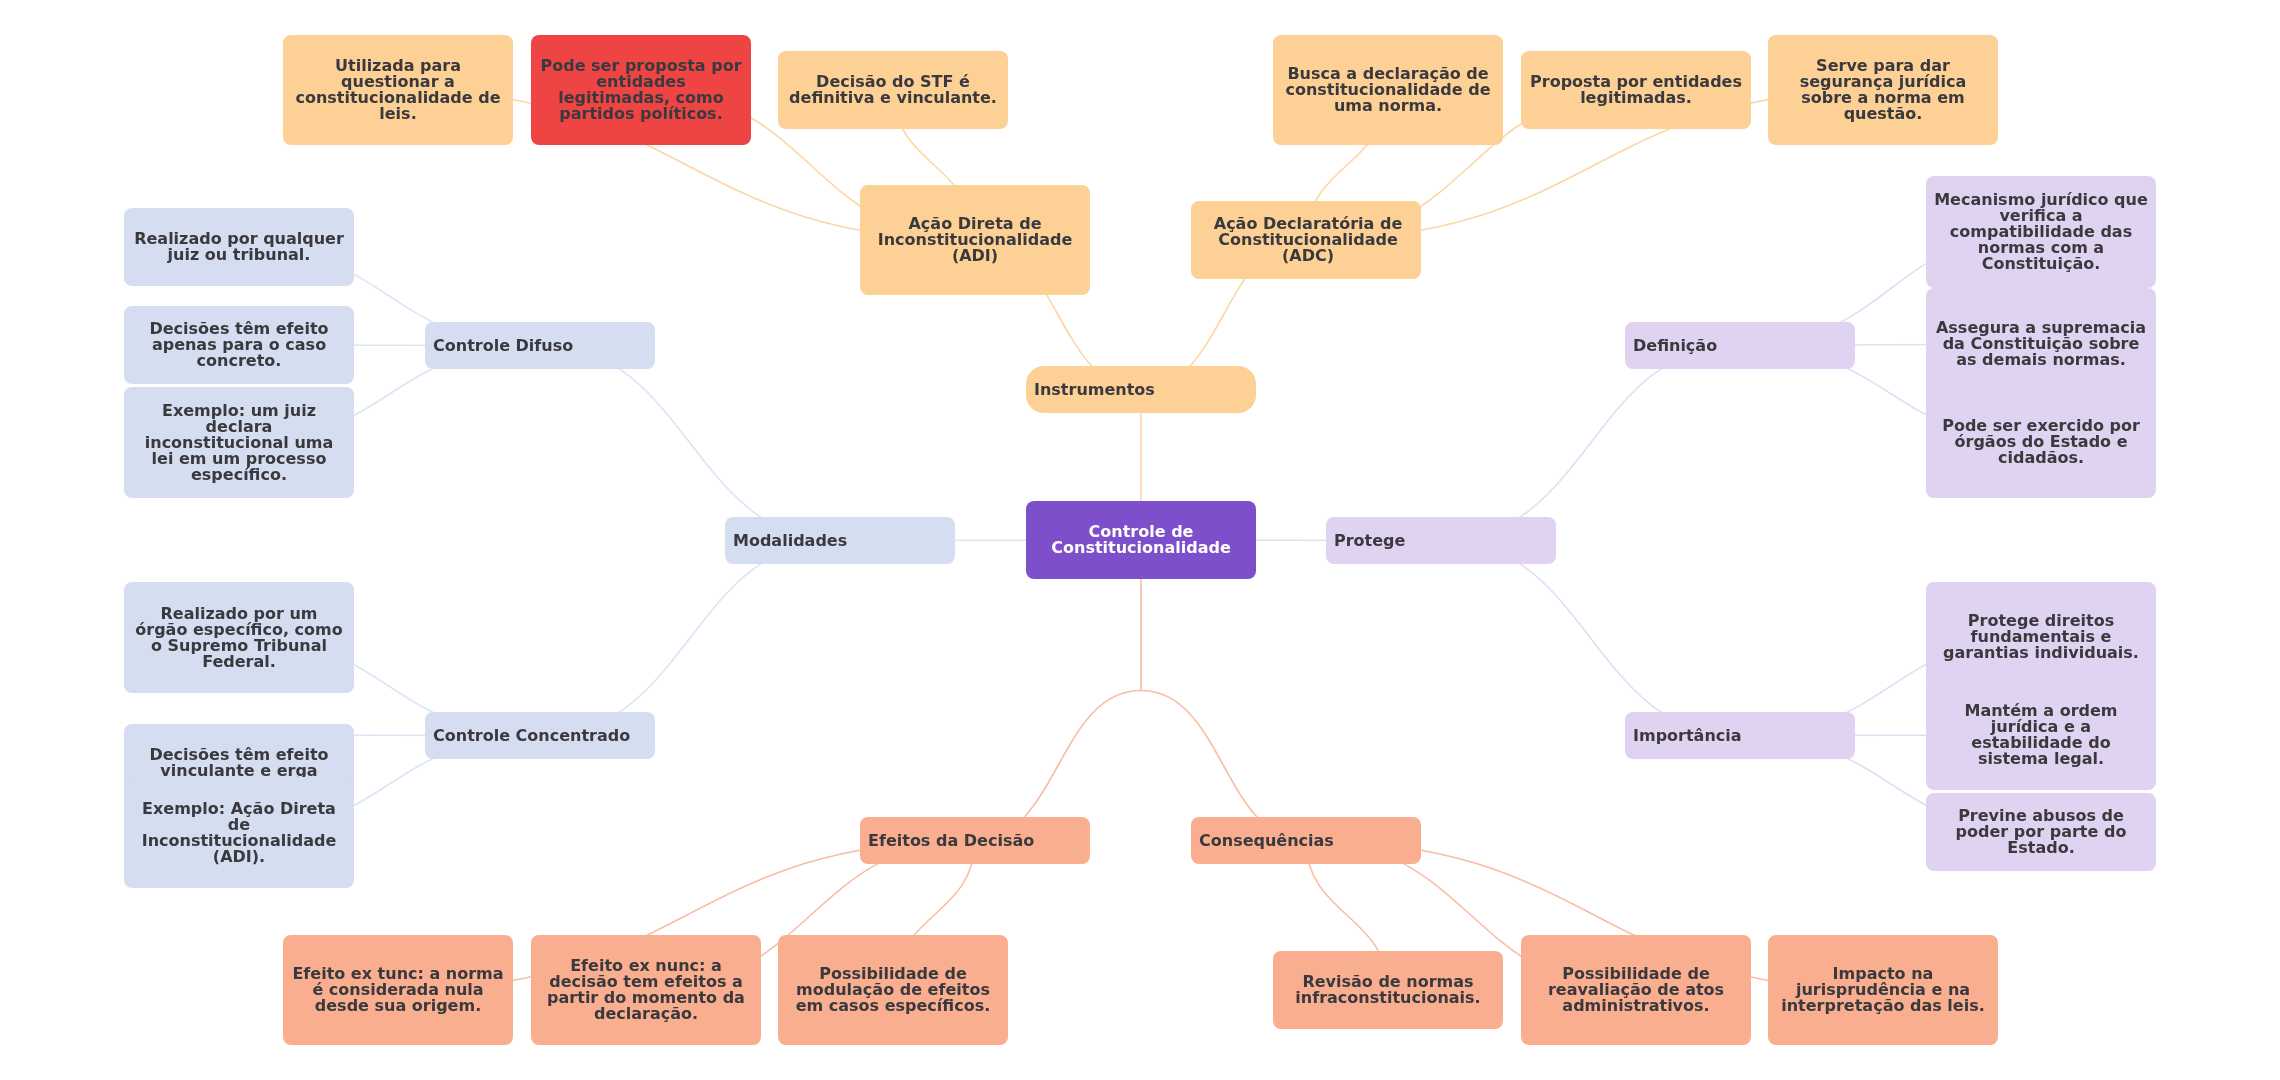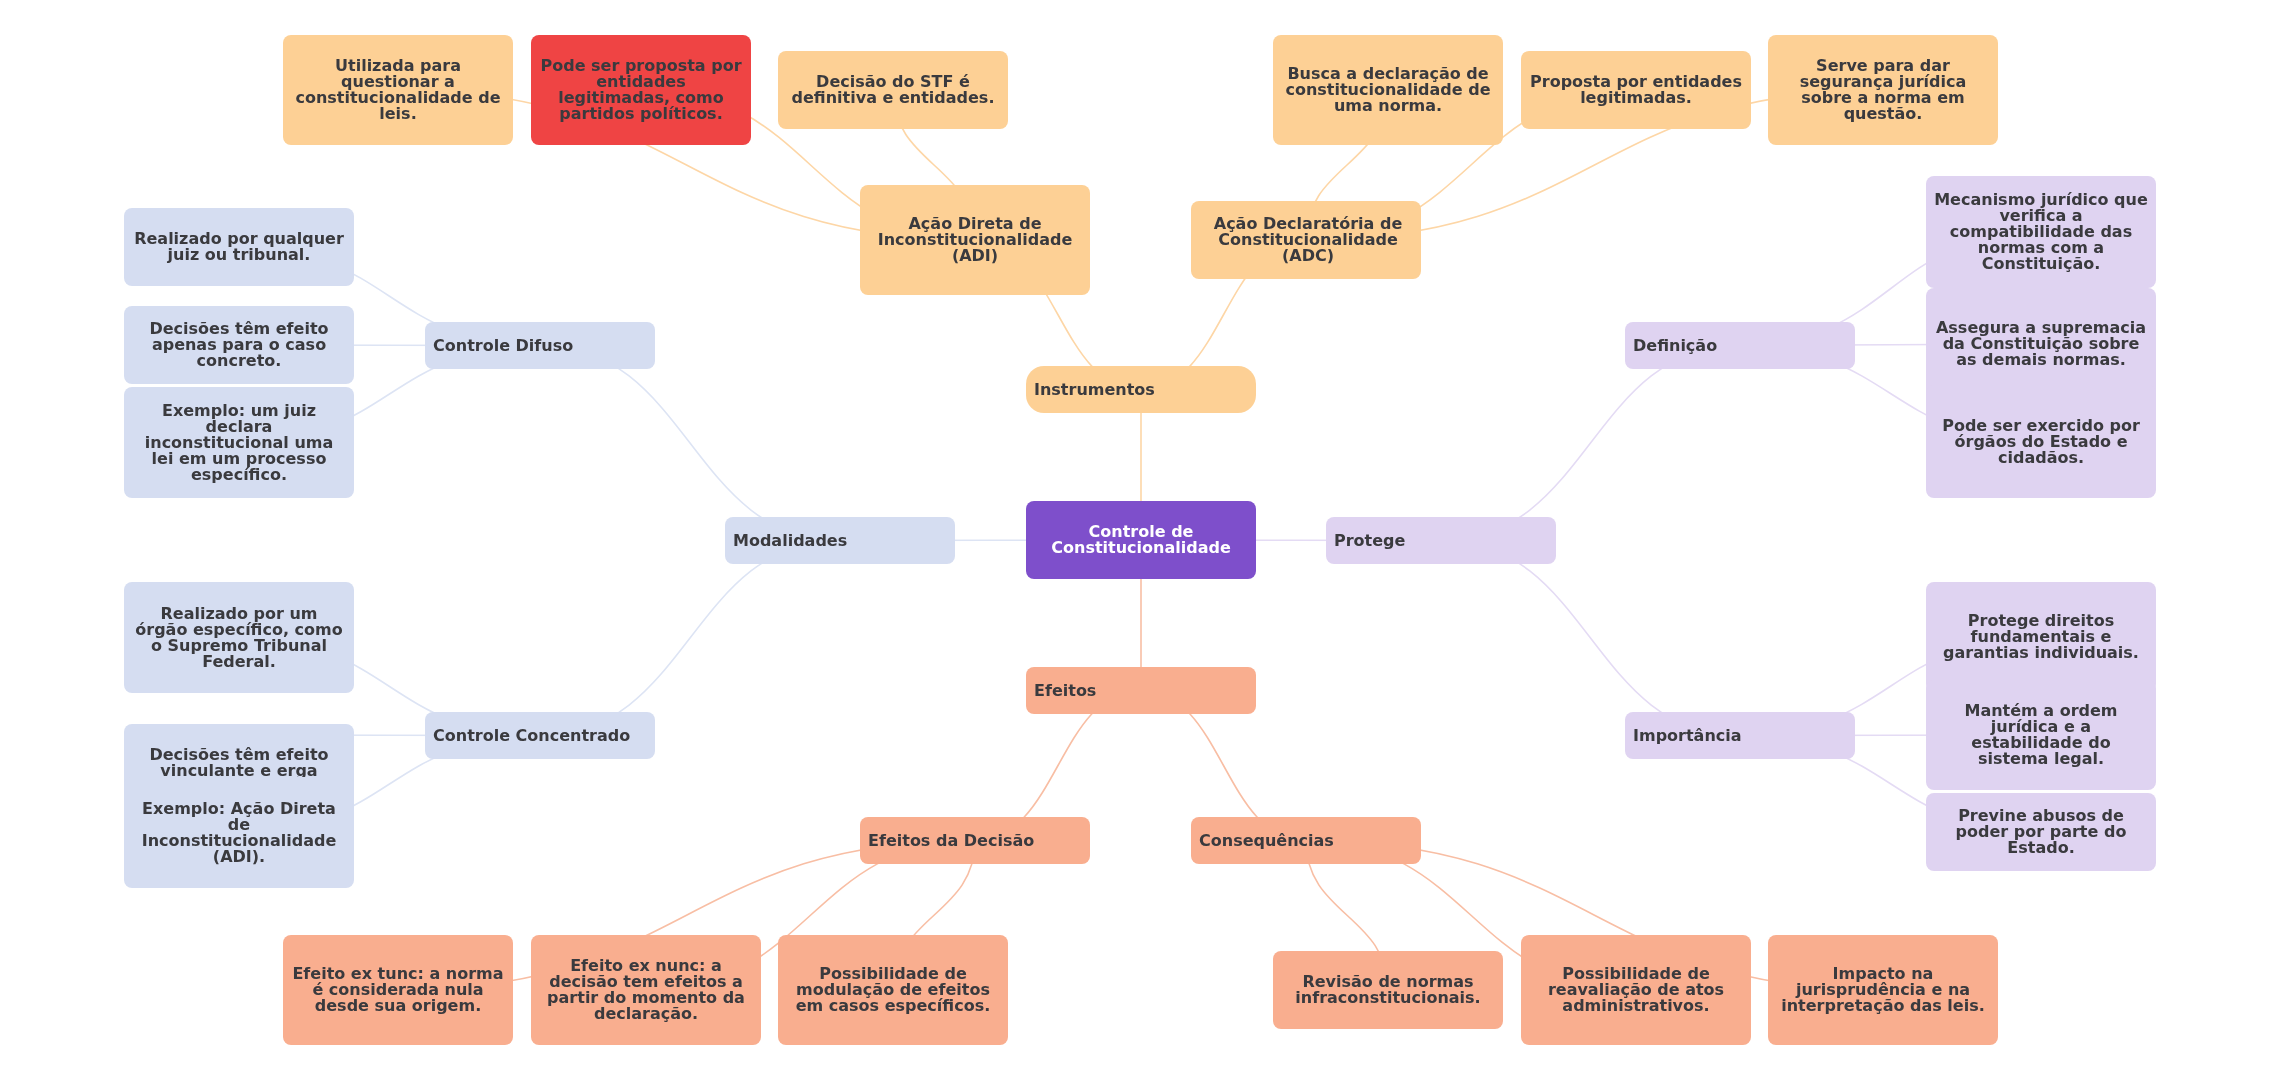--- a/index.html
+++ b/index.html
@@ -67,21 +67,21 @@
   <div class="node" id="n-adi" style="left: 860px; top: 185px; width: 230px; height: 110px; background: rgb(253, 208, 149);">
     <span>Ação Direta de Inconstitucionalidade (ADI)</span>
   </div>
   <div class="node" id="n-adi-0" style="left: 283px; top: 35px; width: 230px; height: 110px; background: rgb(253, 208, 149);">
     <span>Utilizada para questionar a constitucionalidade de leis.</span>
   </div>
   <div class="node" id="n-adi-1" style="left: 531px; top: 35px; width: 220px; height: 110px; background: #ef4444;">
     <span>Pode ser proposta por entidades legitimadas, como partidos políticos.</span>
   </div>
   <div class="node" id="n-adi-2" style="left: 778px; top: 51px; width: 230px; height: 78px; background: rgb(253, 208, 149);">
-    <span>Decisão do STF é definitiva e entidades.</span>
+    <span>Decisão do STF é definitiva e vinculante.</span>
   </div>
   <div class="node" id="n-adc" style="left: 1191px; top: 201px; width: 230px; height: 78px; background: rgb(253, 208, 149); padding-left: 12px;">
     <span>Ação Declaratória de Constitucionalidade (ADC)</span>
   </div>
   <div class="node" id="n-adc-0" style="left: 1273px; top: 35px; width: 230px; height: 110px; background: rgb(253, 208, 149);">
     <span>Busca a declaração de constitucionalidade de uma norma.</span>
   </div>
   <div class="node" id="n-adc-1" style="left: 1521px; top: 51px; width: 230px; height: 78px; background: rgb(253, 208, 149);">
     <span>Proposta por entidades legitimadas.</span>
   </div>
@@ -138,23 +138,20 @@
   <div class="node" id="n-imp-0" style="left: 1926px; top: 582px; width: 230px; height: 110px; background: rgb(223, 211, 241);">
     <span>Protege direitos fundamentais e garantias individuais.</span>
   </div>
   <div class="node" id="n-imp-1" style="left: 1926px; top: 680px; width: 230px; height: 110px; background: rgb(223, 211, 241);">
     <span>Mantém a ordem jurídica e a estabilidade do sistema legal.</span>
   </div>
   <div class="node" id="n-imp-2" style="left: 1926px; top: 793px; width: 230px; height: 78px; background: rgb(223, 211, 241);">
     <span>Previne abusos de poder por parte do Estado.</span>
   </div>
 
-  <div class="node" id="n-efe" style="left: 1026px; top: 667px; width: 230px; height: 47px; background: rgb(249, 174, 143);">
-    <span>Efeitos</span>
-  </div>
   <div class="node" id="n-dec" style="left: 860px; top: 817px; width: 230px; height: 47px; background: rgb(249, 174, 143);">
     <span>Efeitos da Decisão</span>
   </div>
   <div class="node" id="n-dec-0" style="left: 283px; top: 935px; width: 230px; height: 110px; background: rgb(249, 174, 143);">
     <span>Efeito ex tunc: a norma é considerada nula desde sua origem.</span>
   </div>
   <div class="node" id="n-dec-1" style="left: 531px; top: 935px; width: 230px; height: 110px; background: rgb(249, 174, 143);">
     <span>Efeito ex nunc: a decisão tem efeitos a partir do momento da declaração.</span>
   </div>
   <div class="node" id="n-dec-2" style="left: 778px; top: 935px; width: 230px; height: 110px; background: rgb(249, 174, 143);">

